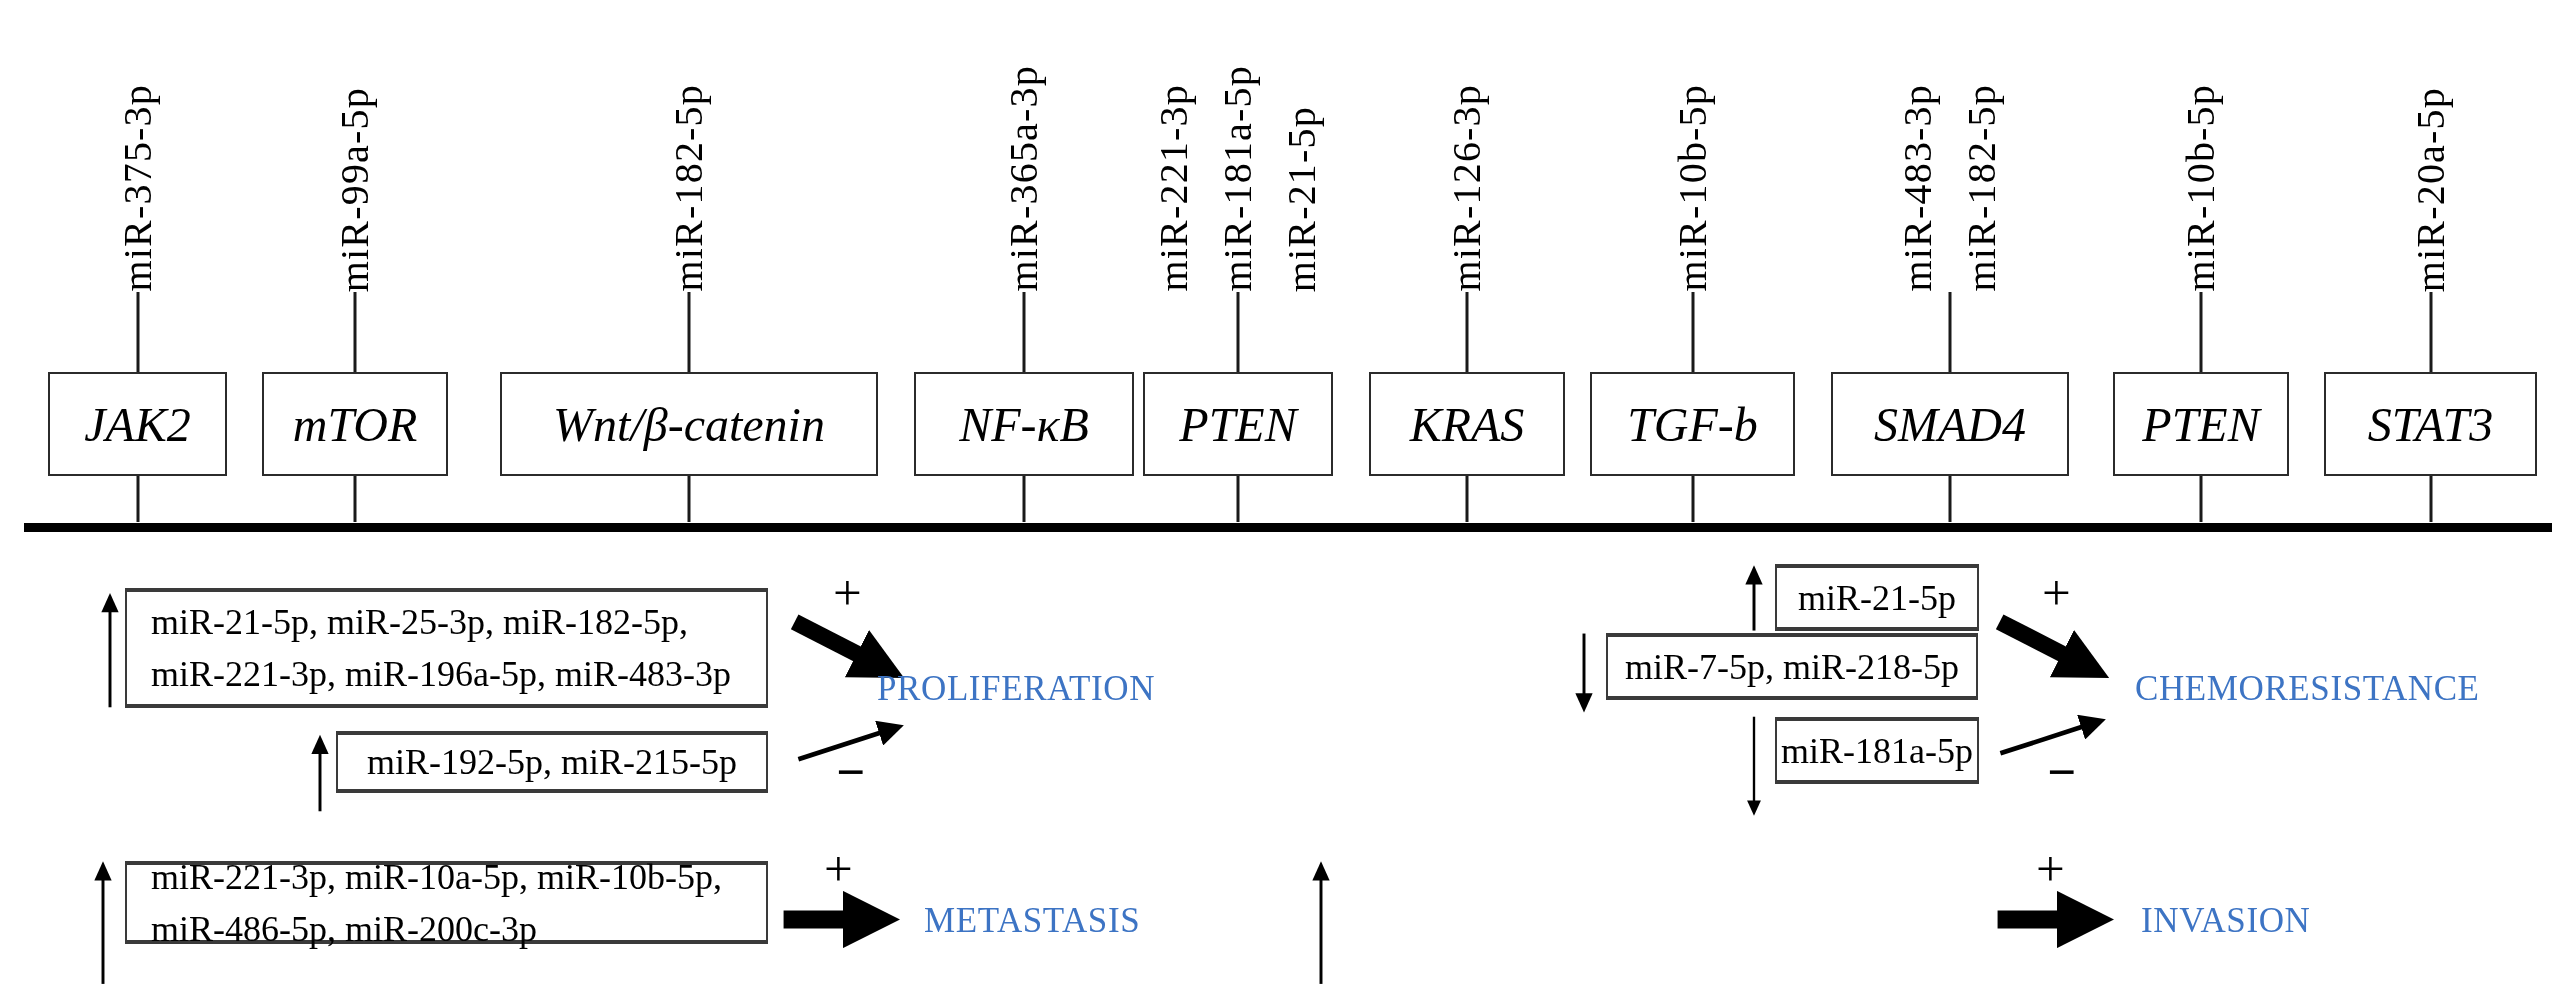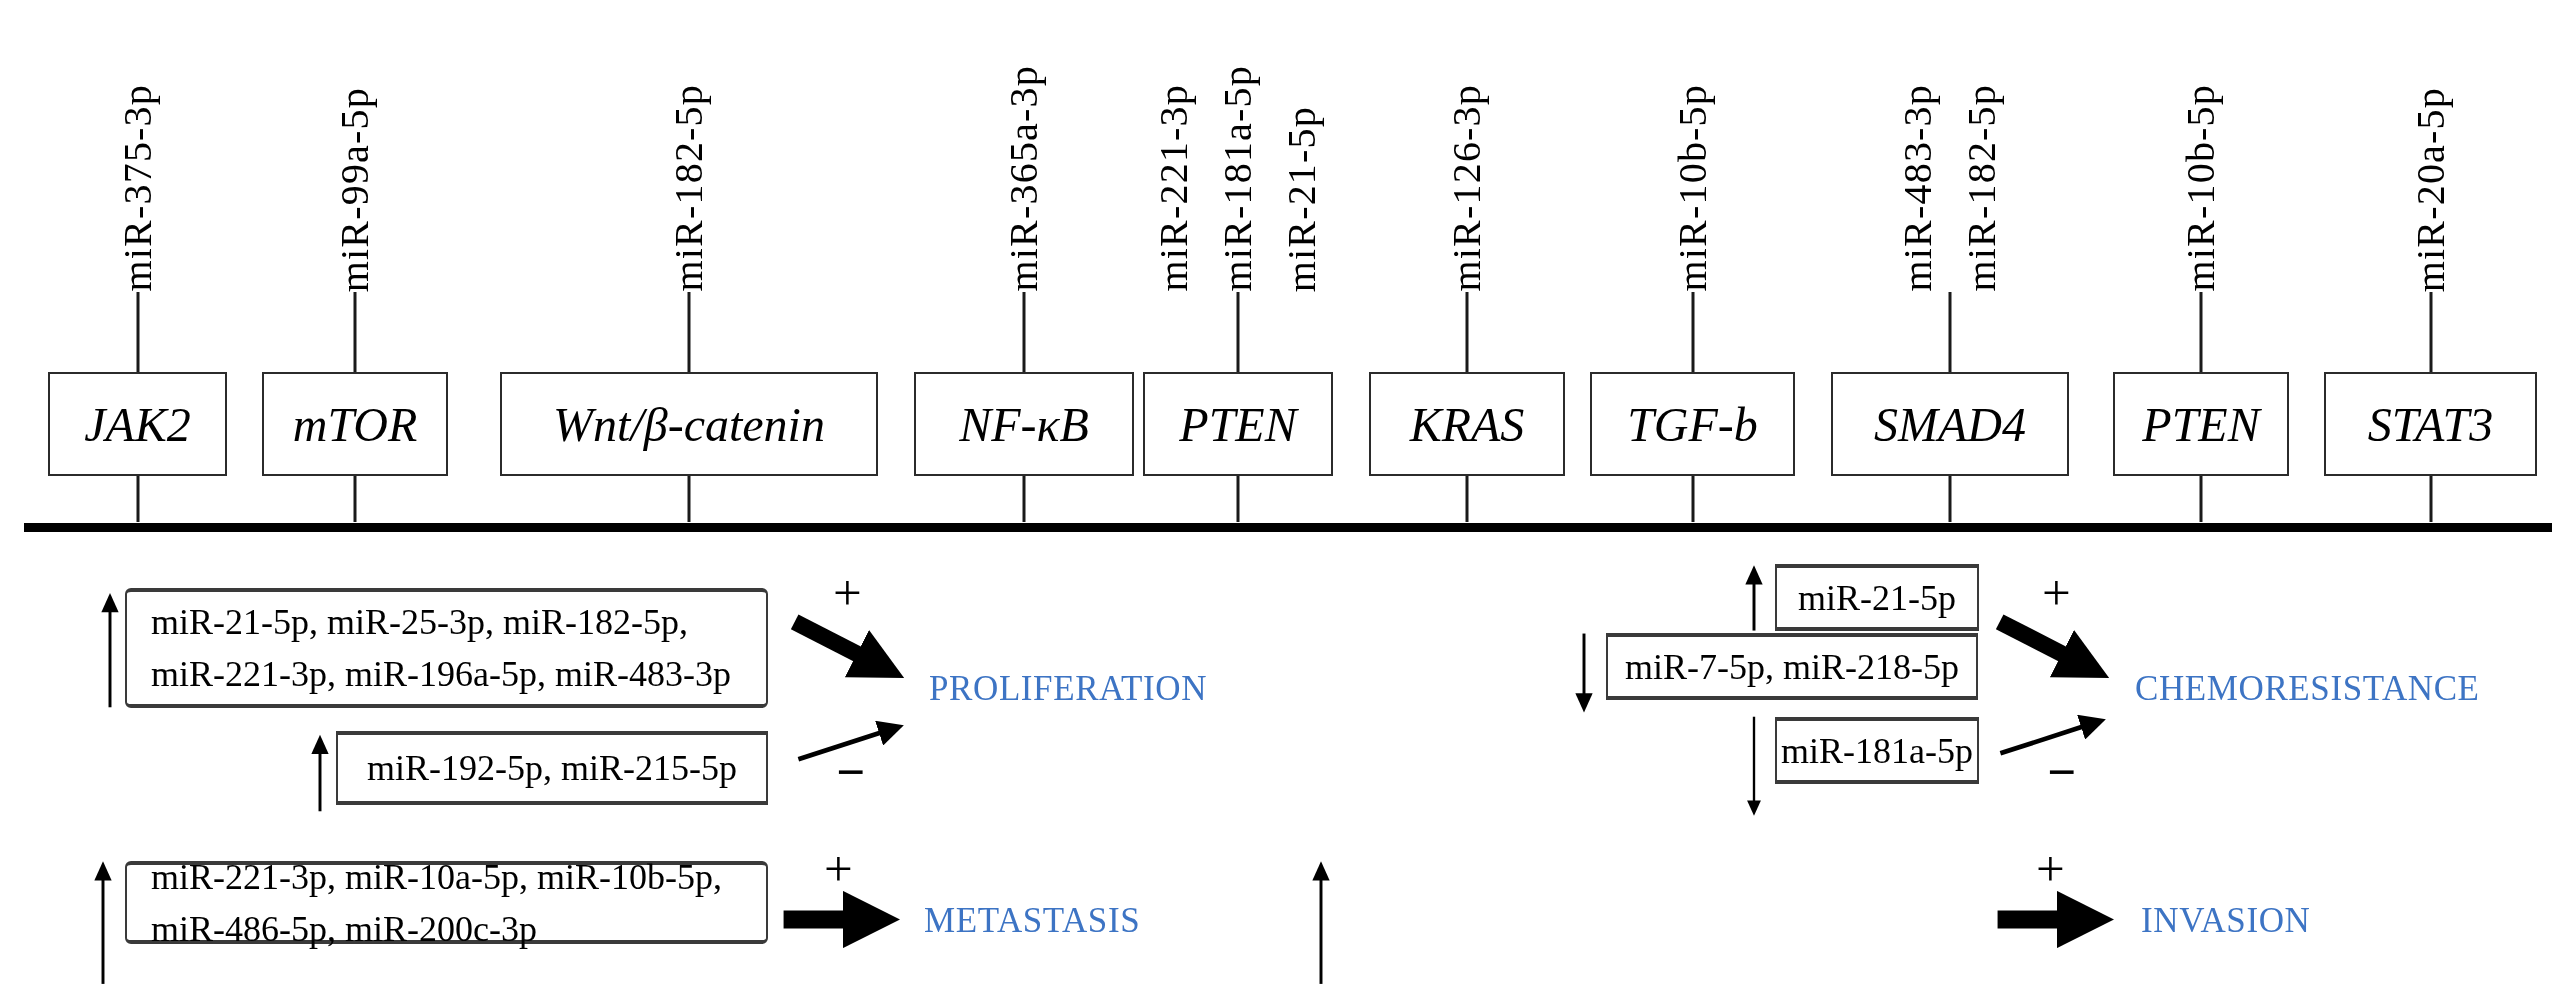--- a/index.html
+++ b/index.html
@@ -20,21 +20,21 @@
         box-sizing:border-box;background:#fff;display:flex;align-items:center;justify-content:center;
         font-size:48px;white-space:nowrap;font-style:italic;}
 
   
   .mainline{position:absolute;left:24px;top:523px;width:2528px;height:9px;background:#000;}
 
   
   .bbox{position:absolute;border:2.4px solid #3a3a3a;border-top-width:4.2px;border-bottom-width:4.2px;
         box-sizing:border-box;background:#fff;display:flex;flex-direction:column;justify-content:center;
         font-size:36px;line-height:52px;white-space:nowrap;}
-  .bbox.leftalign{align-items:flex-start;padding-left:24px;border-radius:6px;}
+  .bbox.leftalign{align-items:flex-start;padding-left:24px;}
   .bbox.centered{align-items:center;}
   .sign{position:absolute;font-size:51px;line-height:51px;}
   .sign.minus{font-weight:bold;}
   .outcome{position:absolute;font-size:35px;line-height:42px;letter-spacing:0.6px;color:#3d74c4;white-space:nowrap;}
   svg.arrow{position:absolute;overflow:visible;}
   svg.arrow line{stroke:#000;}
 </style>
 </head>
 <body>
 
@@ -173,26 +173,26 @@
     <line x1="22" y1="208" x2="22" y2="34" stroke-width="5" marker-end="url(#head-slim)"></line>
   </svg>
   <div class="bbox leftalign" style="left:125px;top:588px;width:643px;height:120px">
     <div>miR-21-5p, miR-25-3p, miR-182-5p,</div>
     <div>miR-221-3p, miR-196a-5p, miR-483-3p</div>
   </div>
   <span class="sign" style="left:833px;top:568px">+</span>
   <svg class="arrow" style="left:786px;top:604px" width="140" height="80" viewBox="0 0 235 135">
     <line x1="14" y1="30" x2="135" y2="92" stroke-width="28" marker-end="url(#head-thick)"></line>
   </svg>
-  <div class="outcome" style="left:929px;top:668px">PROLIFERATION</div>
+  <div class="outcome" style="left:877px;top:668px">PROLIFERATION</div>
 
   <svg class="arrow" style="left:307px;top:727px" width="26" height="87" viewBox="0 0 44 146">
     <line x1="22" y1="142" x2="22" y2="32" stroke-width="5" marker-end="url(#head-slim)"></line>
   </svg>
-  <div class="bbox centered" style="left:336px;top:731px;width:432px;height:74px">
+  <div class="bbox centered" style="left:336px;top:731px;width:432px;height:62px">
     <div>miR-192-5p, miR-215-5p</div>
   </div>
   <svg class="arrow" style="left:792px;top:705px" width="128" height="65" viewBox="0 0 215 110">
     <line x1="10" y1="92" x2="155" y2="45" stroke-width="8" marker-end="url(#head-mid)"></line>
   </svg>
   <span class="sign minus" style="left:836px;top:747px">−</span>
 
   <svg class="arrow" style="left:90px;top:852px" width="26" height="135" viewBox="0 0 44 226">
     <line x1="22" y1="222" x2="22" y2="34" stroke-width="5" marker-end="url(#head-slim)"></line>
   </svg>

